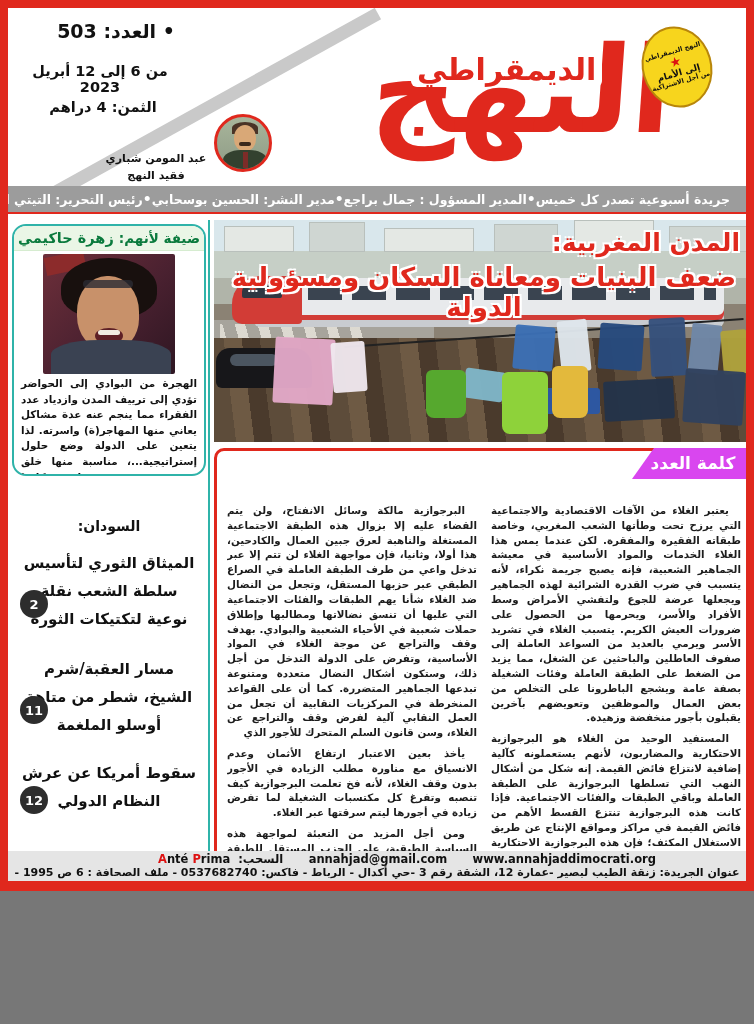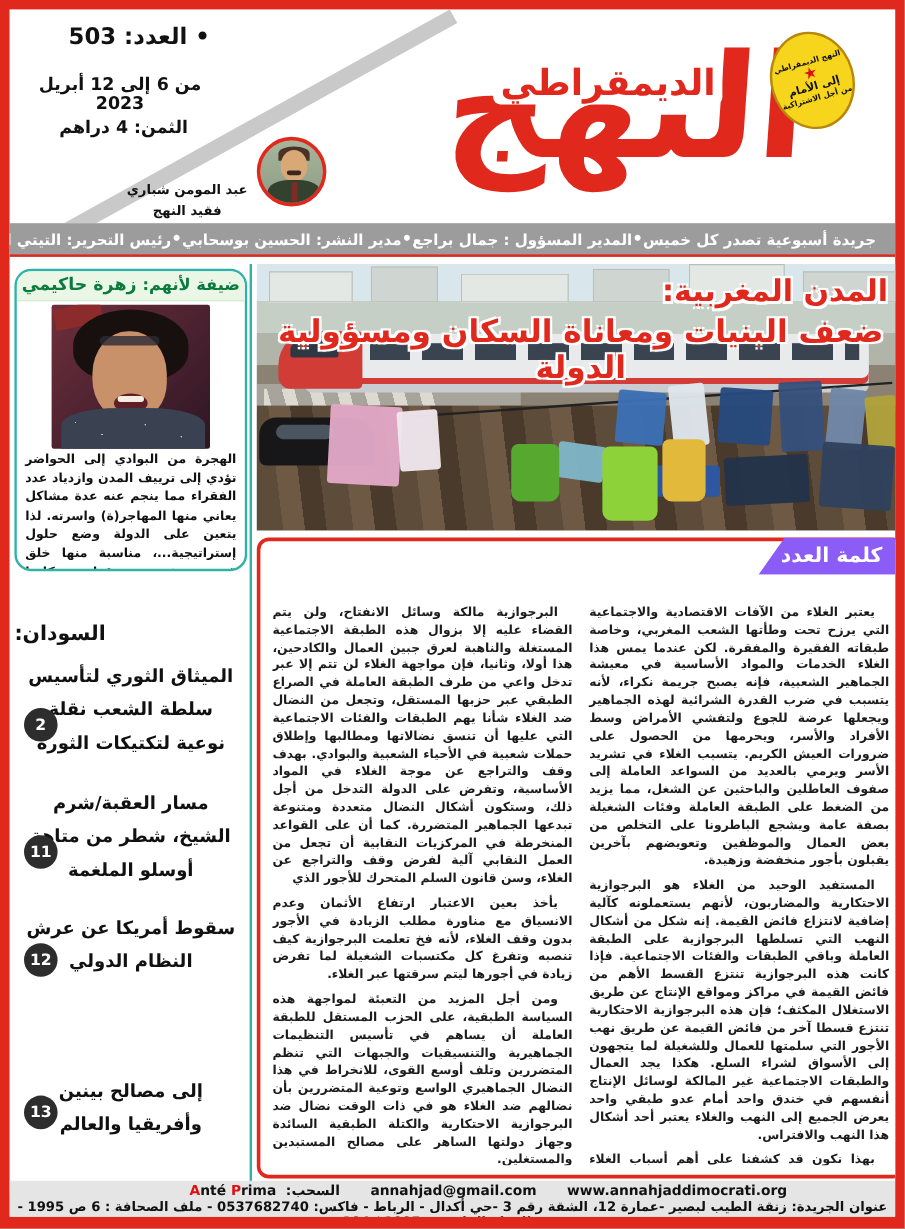--- a/index.html
+++ b/index.html
@@ -1,17 +1,17 @@
 <!DOCTYPE html>
 <html lang="ar"><head>
 <meta charset="utf-8">
 <style>
   html,body{margin:0;padding:0;background:#777;}
   *{box-sizing:border-box;font-family:"DejaVu Sans","Liberation Sans",sans-serif;}
-  .page{position:relative;width:754px;height:1024px;margin:0 auto;background:#fff;
+  .page{position:relative;width:754px;height:891px;margin:0 auto;background:#fff;
         border:8px solid #e0281d;border-bottom-width:10px;overflow:hidden;}
   .rtl{direction:rtl;}
   
   .header{position:absolute;left:0;top:0;right:0;height:178px;background:#fff;overflow:hidden;}
   .diag{position:absolute;left:-5px;top:96px;width:400px;height:13px;background:#c9c9c9;
         transform:rotate(-29deg);}
   .issue{position:absolute;left:28px;top:12px;width:160px;font-size:19px;font-weight:bold;color:#111;text-align:center;}
   .dateline{position:absolute;left:12px;top:55px;width:160px;font-size:14.5px;font-weight:bold;color:#111;text-align:center;}
   .price{position:absolute;left:30px;top:91px;width:130px;font-size:14.5px;font-weight:bold;color:#111;text-align:center;}
   .avatar{position:absolute;left:206px;top:106px;width:58px;height:58px;border-radius:50%;
@@ -64,21 +64,21 @@
   .g-scarf{position:absolute;left:8px;top:86px;width:120px;height:36px;border-radius:40% 40% 0 0;
            background:radial-gradient(circle 3px at 12px 12px,#9db 20%,transparent 22%),
                       radial-gradient(circle 3px at 34px 22px,#9db 20%,transparent 22%),
                       radial-gradient(circle 3px at 70px 14px,#9db 20%,transparent 22%),
                       radial-gradient(circle 3px at 100px 24px,#9db 20%,transparent 22%),#3a4252;}
   .g-flag{position:absolute;left:2px;top:0;width:40px;height:18px;background:#8c2b2b;transform:rotate(-12deg);}
   .guest-cap{margin:2px 7px 0;direction:rtl;text-align:justify;font-size:10.4px;font-weight:bold;
              color:#111;line-height:1.5;}
   
   .sidebar{position:absolute;left:4px;top:262px;width:194px;height:512px;}
-  .teaser-title{position:absolute;left:0;right:0;text-align:left;font-size:17px;font-weight:bold;color:#111;direction:rtl;}
+  .teaser-title{position:absolute;left:0;right:0;text-align:center;font-size:14px;font-weight:bold;color:#111;direction:rtl;}
   .teaser{position:absolute;left:0;right:0;text-align:center;font-size:15px;font-weight:bold;
           color:#111;direction:rtl;line-height:1.85;padding:0 6px;}
   .badge{position:absolute;width:28px;height:28px;border-radius:50%;background:#2d2d2d;color:#fff;
          font-size:13px;font-weight:bold;display:flex;align-items:center;justify-content:center;}
   
   .photo{position:absolute;left:206px;top:4px;width:540px;height:222px;overflow:hidden;
          background:linear-gradient(#d9e7ec 0 14%,#c6cfc6 14% 26%,#b0b4a9 26% 38%,#8b8274 38% 55%,#6a5a48 55% 100%);}
   .bld{position:absolute;background:#cfd6d2;box-shadow:0 0 0 1px #b9c0bc inset;}
   .bld.w{background:#e4e8e4;}
   .tram-body{position:absolute;left:40px;top:58px;width:470px;height:42px;background:#e8eaec;
@@ -99,21 +99,21 @@
   .cloth{position:absolute;border-radius:3px;opacity:.96;}
   .barrel{position:absolute;border-radius:6px 6px 8px 8px;}
   .ph-hl{position:absolute;right:14px;top:8px;font-size:25px;font-weight:bold;color:#e0281d;direction:rtl;
          text-shadow:-2px -2px 0 #fff,2px -2px 0 #fff,-2px 2px 0 #fff,2px 2px 0 #fff,0 0 3px #fff;}
   .ph-hl2{position:absolute;left:4px;right:4px;top:42px;text-align:center;font-size:26px;font-weight:bold;
           color:#e0281d;direction:rtl;
           text-shadow:-2px -2px 0 #fff,2px -2px 0 #fff,-2px 2px 0 #fff,2px 2px 0 #fff,0 0 3px #fff;}
   
   .editorial{position:absolute;left:206px;top:232px;width:540px;height:534px;background:#fff;
              border:3px solid #e0281d;border-radius:10px;}
-  .kicker{position:absolute;right:-3px;top:-3px;width:122px;height:31px;background:#8b5cf6;color:#fff;
+  .kicker{position:absolute;right:-3px;top:-3px;width:122px;height:31px;background:#d946ef;color:#fff;
           font-size:17px;font-weight:bold;text-align:center;line-height:31px;direction:rtl;
           clip-path:polygon(18% 0,100% 0,100% 100%,0 100%);border-radius:0 8px 0 0;}
   .ed-head{position:absolute;top:10px;left:14px;right:128px;text-align:center;font-size:22.5px;
            font-weight:bold;color:#111;direction:rtl;}
   .cols{position:absolute;top:52px;left:10px;right:10px;bottom:8px;overflow:hidden;}
   .col{position:absolute;top:0;bottom:0;width:calc(50% - 7px);direction:rtl;text-align:justify;
        font-size:10.3px;font-weight:bold;color:#1c1c1c;line-height:1.44;}
   .col.c1{right:0;}  .col.c2{left:0;}
   .col p{margin:0 0 6px;text-indent:12px;}
   

